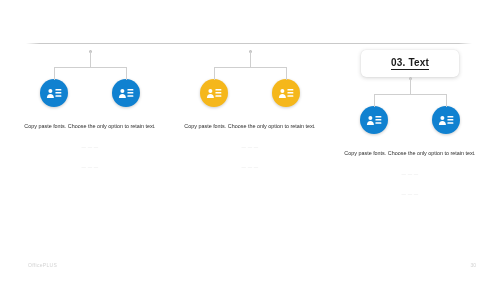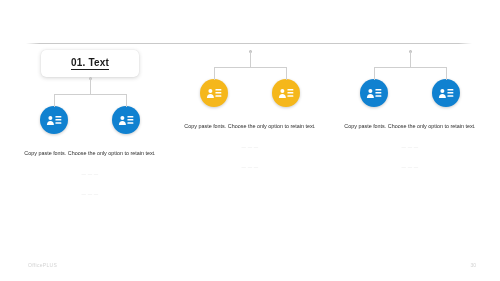--- a/index.html
+++ b/index.html
@@ -177,23 +177,20 @@
 </head>
 <body>
 
 <div id="slide">
 
   <div id="top-rule"></div>
 
   <div id="columns">
 
     <div class="column">
-      <div class="title-card">
-        <span class="title-text">01. Text</span>
-      </div>
 
       <div class="connector">
         <div class="conn-dot"></div>
         <div class="conn-stem"></div>
         <div class="conn-bar"></div>
         <div class="conn-drop-l"></div>
         <div class="conn-drop-r"></div>
       </div>
 
       <div class="icon-row">
@@ -252,20 +249,23 @@
           </svg>
         </div>
       </div>
 
       <div class="body-text">Copy paste fonts. Choose the only option to retain text.</div>
       <div class="placeholder-line ph-1">— — —</div>
       <div class="placeholder-line ph-2">— — —</div>
     </div>
 
     <div class="column">
+      <div class="title-card">
+        <span class="title-text">03. Text</span>
+      </div>
 
       <div class="connector">
         <div class="conn-dot"></div>
         <div class="conn-stem"></div>
         <div class="conn-bar"></div>
         <div class="conn-drop-l"></div>
         <div class="conn-drop-r"></div>
       </div>
 
       <div class="icon-row">

